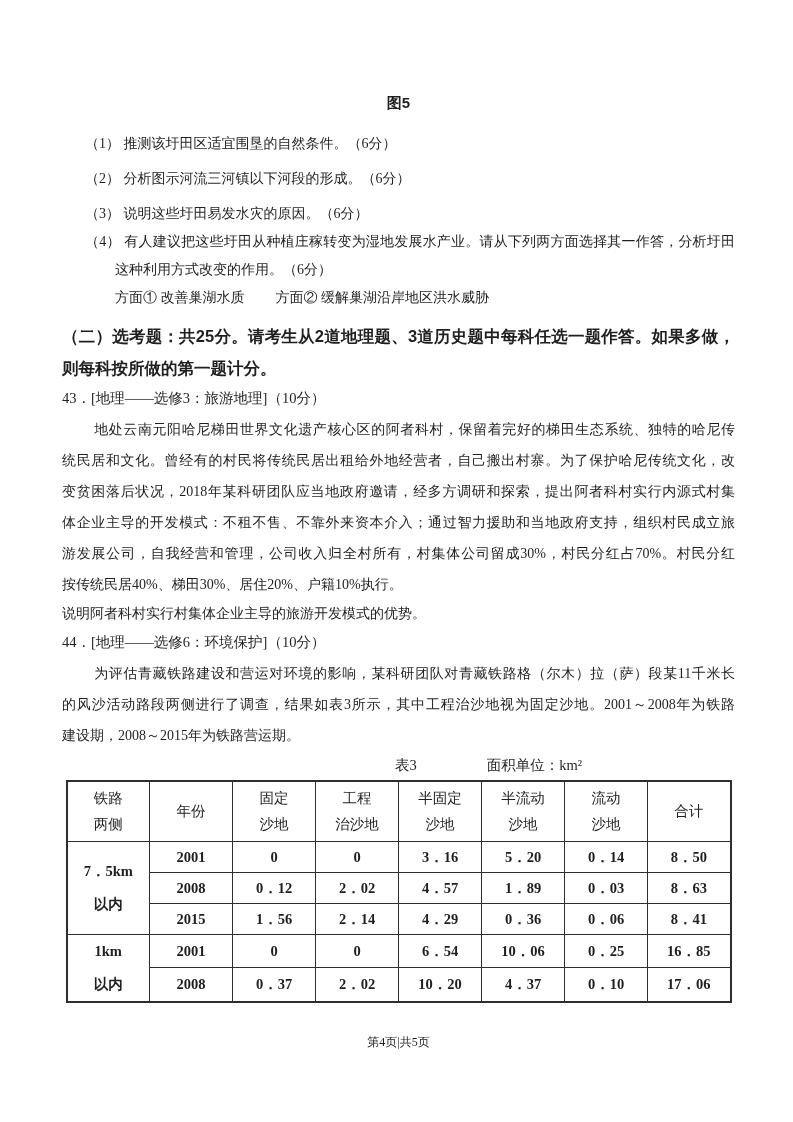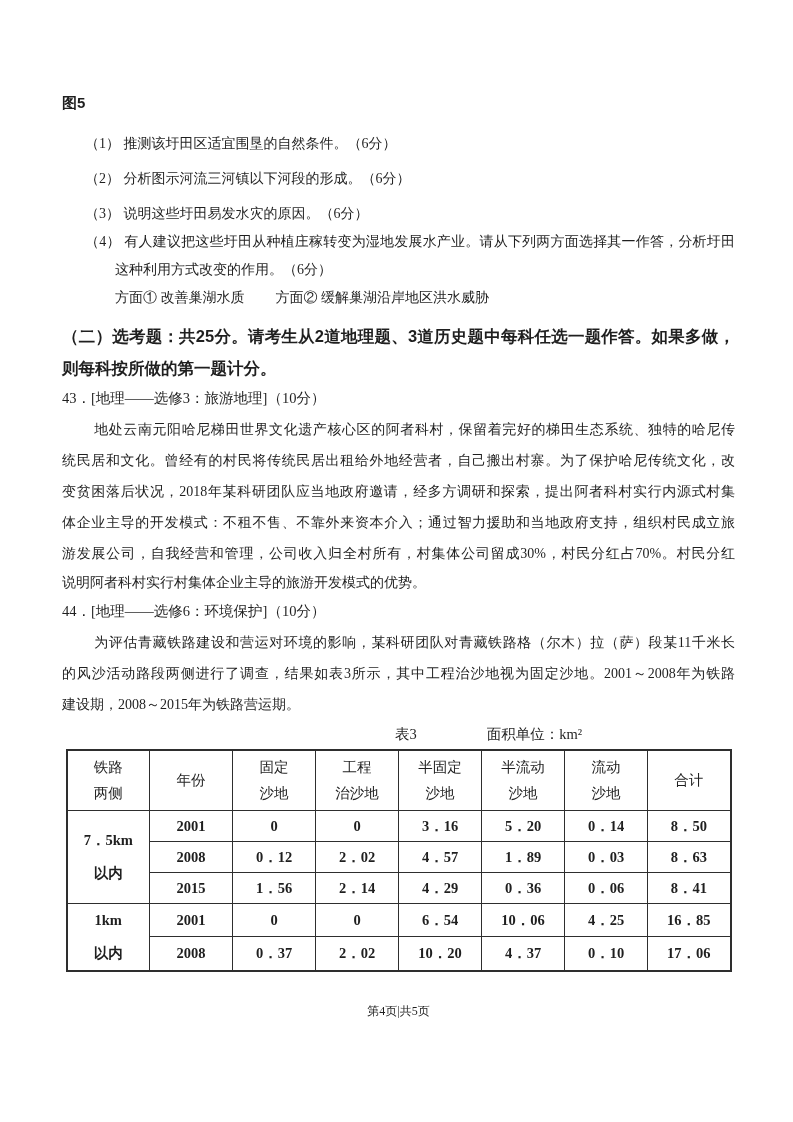--- a/index.html
+++ b/index.html
@@ -8,20 +8,21 @@
     position: relative;
     width: 793px;
     height: 1122px;
     background: #ffffff;
     color: #1f1f1f;
     font-family: "Liberation Serif", "DejaVu Serif", serif;
     padding: 94px 58px 0 62px;
     overflow: hidden;
   }
   .fig-caption {
+    text-align: center;
     font-family: "Liberation Sans", "DejaVu Sans", sans-serif;
     font-weight: 700;
     font-size: 15px;
     line-height: 18px;
   }
   .qline {
     font-size: 14px;
     line-height: 22px;
     padding-left: 23px;
   }
@@ -100,20 +101,21 @@
   <div class="sec-heading sec1">（二）选考题：共25分。请考生从2道地理题、3道历史题中每科任选一题作答。如果多做，</div>
   <div class="sec-heading sec2">则每科按所做的第一题计分。</div>
 
   <div class="qtitle">43．[地理——选修3：旅游地理]（10分）</div>
   <div class="para-block">
     <div class="para-line fill indent">地处云南元阳哈尼梯田世界文化遗产核心区的阿者科村，保留着完好的梯田生态系统、独特的哈尼传</div>
     <div class="para-line fill">统民居和文化。曾经有的村民将传统民居出租给外地经营者，自己搬出村寨。为了保护哈尼传统文化，改</div>
     <div class="para-line fill">变贫困落后状况，2018年某科研团队应当地政府邀请，经多方调研和探索，提出阿者科村实行内源式村集</div>
     <div class="para-line fill">体企业主导的开发模式：不租不售、不靠外来资本介入；通过智力援助和当地政府支持，组织村民成立旅</div>
     <div class="para-line fill">游发展公司，自我经营和管理，公司收入归全村所有，村集体公司留成30%，村民分红占70%。村民分红</div>
+    <div class="para-line">按传统民居40%、梯田30%、居住20%、户籍10%执行。</div>
   </div>
   <div class="task-line">说明阿者科村实行村集体企业主导的旅游开发模式的优势。</div>
 
   <div class="qtitle" style="margin-top:3px;">44．[地理——选修6：环境保护]（10分）</div>
   <div class="para-block">
     <div class="para-line fill indent">为评估青藏铁路建设和营运对环境的影响，某科研团队对青藏铁路格（尔木）拉（萨）段某11千米长</div>
     <div class="para-line fill">的风沙活动路段两侧进行了调查，结果如表3所示，其中工程治沙地视为固定沙地。2001～2008年为铁路</div>
     <div class="para-line">建设期，2008～2015年为铁路营运期。</div>
   </div>
 
@@ -172,21 +174,21 @@
         <td>8．41</td>
       </tr>
       <tr>
         <td rowspan="2" class="group-label">1km
 以内</td>
         <td>2001</td>
         <td>0</td>
         <td>0</td>
         <td>6．54</td>
         <td>10．06</td>
-        <td>4．25</td>
+        <td>0．25</td>
         <td>16．85</td>
       </tr>
       <tr>
         <td>2008</td>
         <td>0．37</td>
         <td>2．02</td>
         <td>10．20</td>
         <td>4．37</td>
         <td>0．10</td>
         <td>17．06</td>

